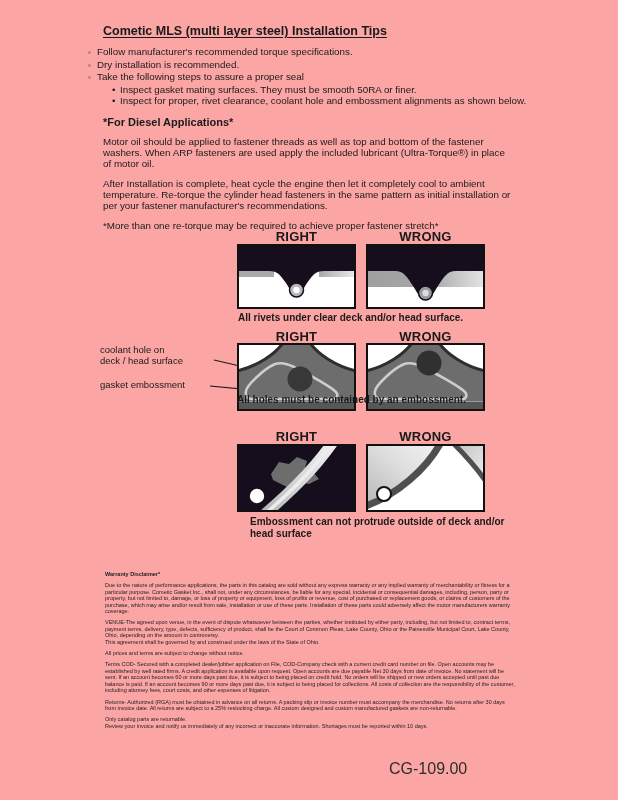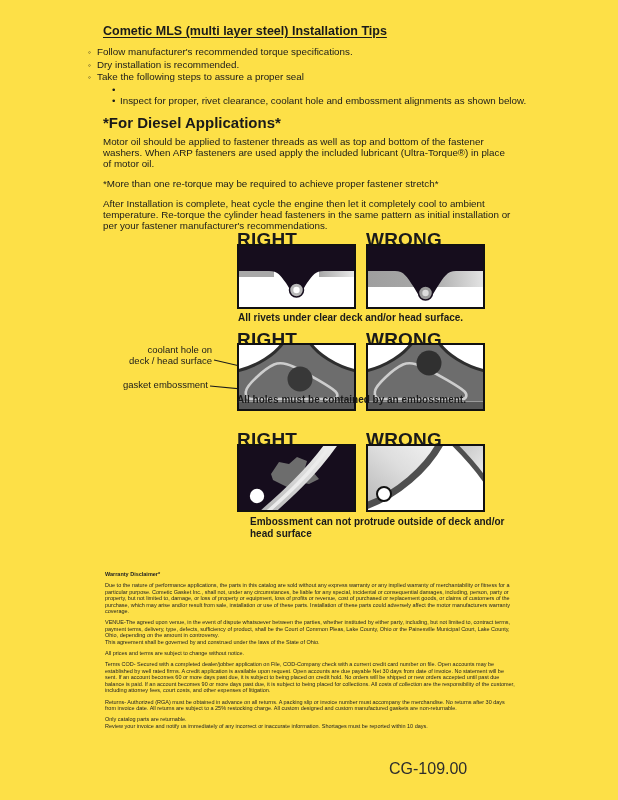--- a/index.html
+++ b/index.html
@@ -1,38 +1,38 @@
 <!DOCTYPE html>
 <html><head>
 <meta charset="utf-8">
 <style>
   html,body { margin:0; padding:0; background:#fff; }
-  .page { position:relative; width:618px; height:800px; background:#fde047;
+  .page { position:relative; width:618px; height:800px; background:#fca5a5;
           font-family:"Liberation Sans", sans-serif; color:#1a1a1a; overflow:hidden; }
 
   .title { position:absolute; left:103px; top:24px; font-size:12.5px; font-weight:bold;
            text-decoration:underline; text-underline-offset:2px; }
 
   .bullets { position:absolute; left:88px; top:46px; font-size:9.8px; line-height:11.6px; }
   .b-row { display:flex; align-items:baseline; }
   .b-glyph { width:9px; flex:none; font-size:8.5px; }
   .b-row.sub { margin-left:24px; }
   .b-row.sub .b-glyph { width:8px; font-size:9.8px; }
 
   .diesel { position:absolute; left:103px; top:117px; width:416px; font-size:9.8px; line-height:11px; }
-  .diesel .dz-h { font-size:15px; font-weight:bold; margin:0 0 8px 0; }
+  .diesel .dz-h { font-size:11px; font-weight:bold; margin:0 0 8px 0; }
   .diesel p { margin:0 8px 9px 0; }
 
-  .dg-header { position:absolute; width:119px; text-align:left; font-weight:bold;
-               font-size:19px; letter-spacing:0.2px; }
+  .dg-header { position:absolute; width:119px; text-align:center; font-weight:bold;
+               font-size:13px; letter-spacing:0.2px; }
   .panel { position:absolute; width:119px; }
   .panel svg { display:block; width:100%; height:100%; }
   .caption { position:absolute; font-size:10px; font-weight:bold; line-height:12px; }
 
-  .lbl { position:absolute; font-size:9.5px; line-height:10.6px; text-align:right; }
+  .lbl { position:absolute; font-size:9.5px; line-height:10.6px; text-align:left; }
   .pointer-lines { position:absolute; left:110px; top:340px; width:200px; height:70px; }
 
   .fineprint { position:absolute; left:105px; top:571px; width:412px;
                font-size:5.5px; line-height:6.4px; color:#232323; }
   .fineprint .fp { margin:0 0 5px 0; }
   .fineprint .fp-h { font-weight:bold; }
   .fineprint .fp-tight { margin:0; }
 
   .footer-code { position:absolute; left:389px; top:760px; font-size:16px; color:#2d2d2d; }
 </style>
@@ -51,32 +51,33 @@
     <div class="b-row">
       <span class="b-glyph">◦</span>
       <span>Dry installation is recommended.</span>
     </div>
     <div class="b-row">
       <span class="b-glyph">◦</span>
       <span>Take the following steps to assure a proper seal</span>
     </div>
     <div class="b-row sub">
       <span class="b-glyph">•</span>
+      <span>Inspect gasket mating surfaces.  They must be smooth 50RA or finer.</span>
     </div>
     <div class="b-row sub">
       <span class="b-glyph">•</span>
       <span>Inspect for proper, rivet clearance, coolant hole and embossment alignments as shown below.</span>
     </div>
   </div>
 
   <div class="diesel">
     <div class="dz-h">*For Diesel Applications*</div>
     <p>Motor oil should be applied to fastener threads as well as top and bottom of the fastener washers. When ARP fasteners are used apply the included lubricant (Ultra-Torque®) in place of motor oil.</p>
+    <p>After Installation is complete, heat cycle the engine then let it completely cool to ambient temperature. Re-torque the cylinder head fasteners in the same pattern as initial installation or per your fastener manufacturer's recommendations.</p>
     <p>*More than one re-torque may be required to achieve proper fastener stretch*</p>
-    <p>After Installation is complete, heat cycle the engine then let it completely cool to ambient temperature. Re-torque the cylinder head fasteners in the same pattern as initial installation or per your fastener manufacturer's recommendations.</p>
   </div>
 
   <div class="dg-header" style="left:237px; top:229px;">RIGHT</div>
   <div class="dg-header" style="left:366px; top:229px;">WRONG</div>
 
   <div class="panel" style="left:237px; top:244px; height:65px;">
     <svg viewBox="0 0 119 65">
       <defs>
         <linearGradient id="g1" x1="0" y1="0" x2="1" y2="0">
           <stop offset="0" stop-color="#a8a8a8"></stop>

